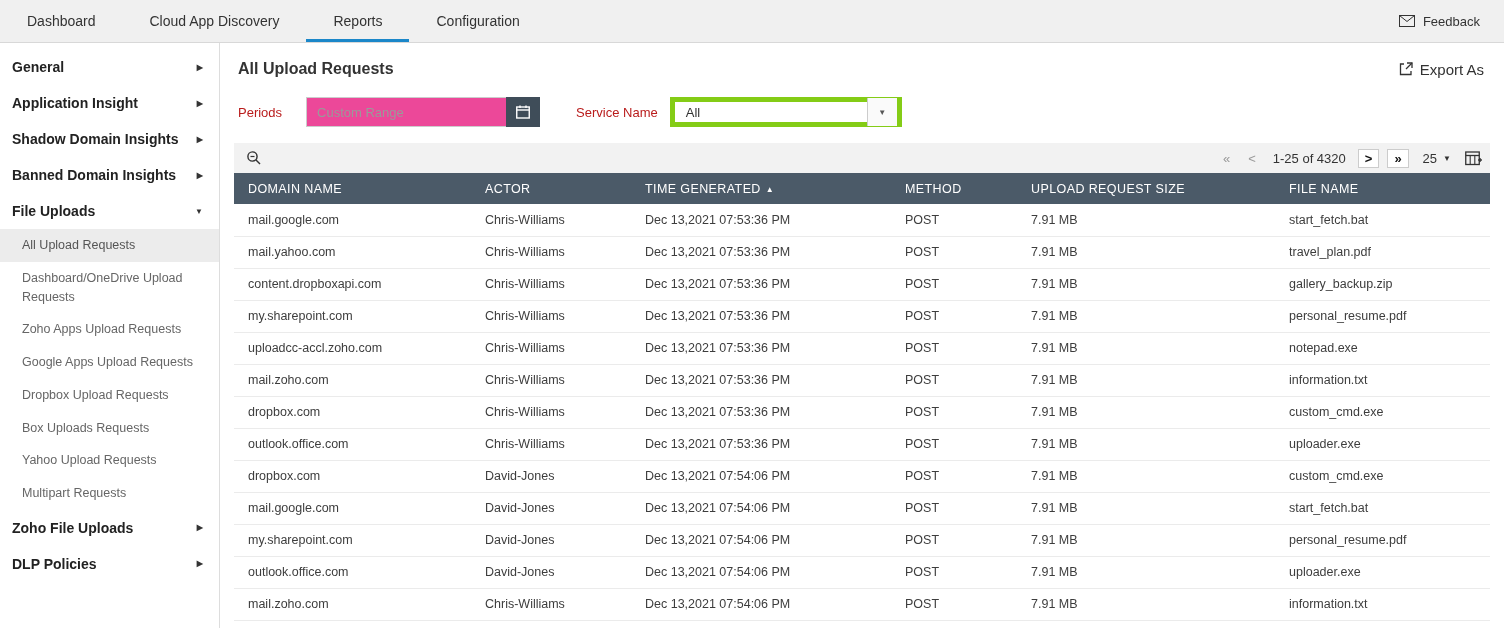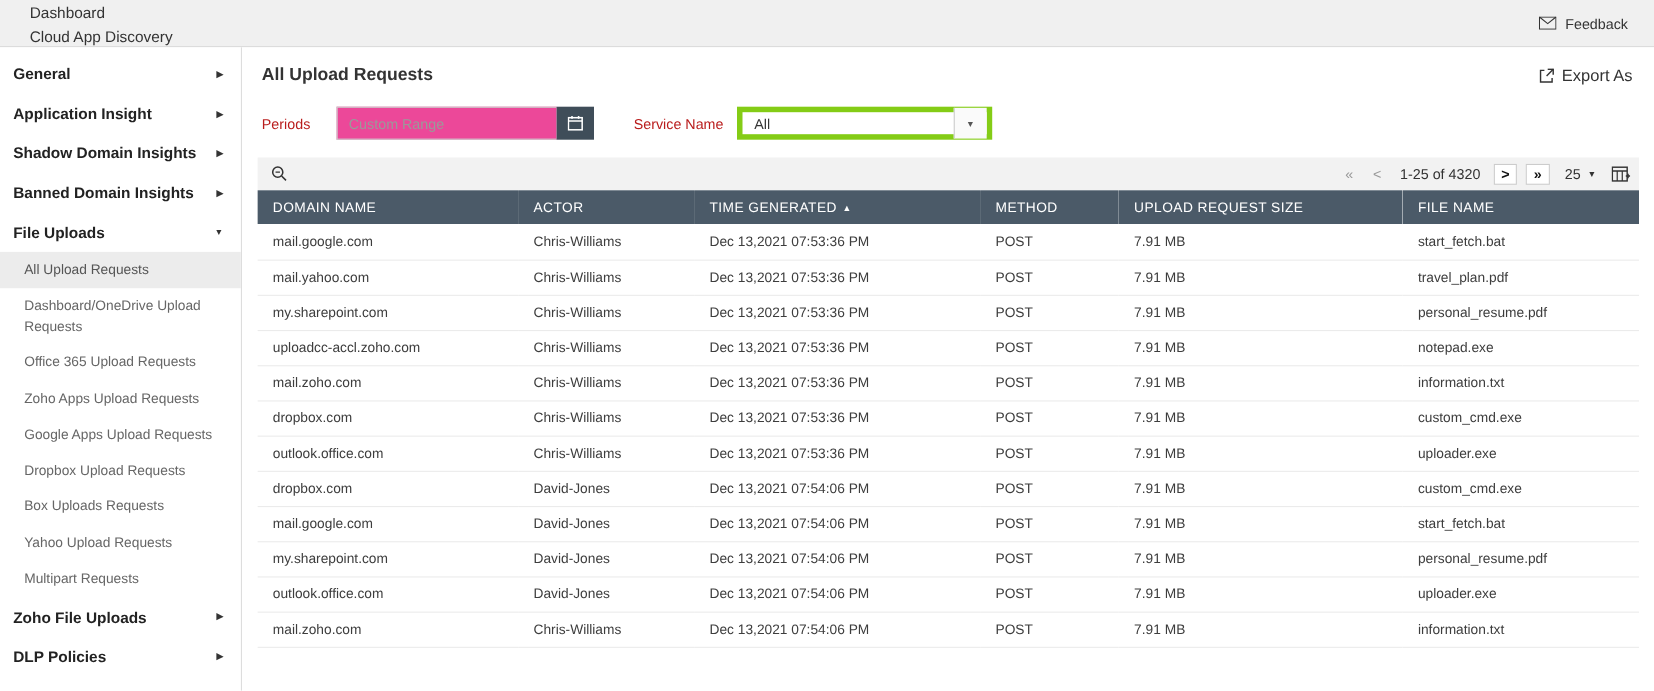--- a/index.html
+++ b/index.html
@@ -8,21 +8,21 @@
     width:1504px; height:628px; overflow:hidden;
     font-family:"Liberation Sans", sans-serif;
     background:#fff; color:#333;
   }
 
   
   .topnav {
     height:43px; background:#f0f0f0; border-bottom:1px solid #d8d8d8;
     display:flex; align-items:stretch; justify-content:space-between;
   }
-  .tabs { display:flex;flex-direction:column; }
+  .tabs { display:flex; }
   .tab {
     padding:3px 27px 0; display:flex; align-items:center;
     font-size:14px; color:#333; cursor:pointer;
     border-bottom:3px solid transparent;
   }
   .tab.active { border-bottom-color:#1b87c9; }
   .feedback { display:flex; align-items:center; gap:8px; padding:0 24px; font-size:13px; color:#333; cursor:pointer; }
 
   
   .layout { display:flex; height:585px; }
@@ -143,21 +143,20 @@
       <div class="side-head">
         <span>Banned Domain Insights</span>
         <span class="arr">▶</span>
       </div>
       <div class="side-head">
         <span>File Uploads</span>
         <span class="arr">▼</span>
       </div>
       <div class="side-item selected">All Upload Requests</div>
       <div class="side-item">Dashboard/OneDrive Upload Requests</div>
-      <div class="side-item">Office 365 Upload Requests</div>
       <div class="side-item">Zoho Apps Upload Requests</div>
       <div class="side-item">Google Apps Upload Requests</div>
       <div class="side-item">Dropbox Upload Requests</div>
       <div class="side-item">Box Uploads Requests</div>
       <div class="side-item">Yahoo Upload Requests</div>
       <div class="side-item">Multipart Requests</div>
       <div class="side-head">
         <span>Zoho File Uploads</span>
         <span class="arr">▶</span>
       </div>
@@ -258,20 +257,28 @@
             </tr>
             <tr>
               <td>mail.yahoo.com</td>
               <td>Chris-Williams</td>
               <td>Dec 13,2021 07:53:36 PM</td>
               <td>POST</td>
               <td>7.91 MB</td>
               <td>travel_plan.pdf</td>
             </tr>
             <tr>
+              <td>content.dropboxapi.com</td>
+              <td>Chris-Williams</td>
+              <td>Dec 13,2021 07:53:36 PM</td>
+              <td>POST</td>
+              <td>7.91 MB</td>
+              <td>gallery_backup.zip</td>
+            </tr>
+            <tr>
               <td>my.sharepoint.com</td>
               <td>Chris-Williams</td>
               <td>Dec 13,2021 07:53:36 PM</td>
               <td>POST</td>
               <td>7.91 MB</td>
               <td>personal_resume.pdf</td>
             </tr>
             <tr>
               <td>uploadcc-accl.zoho.com</td>
               <td>Chris-Williams</td>

